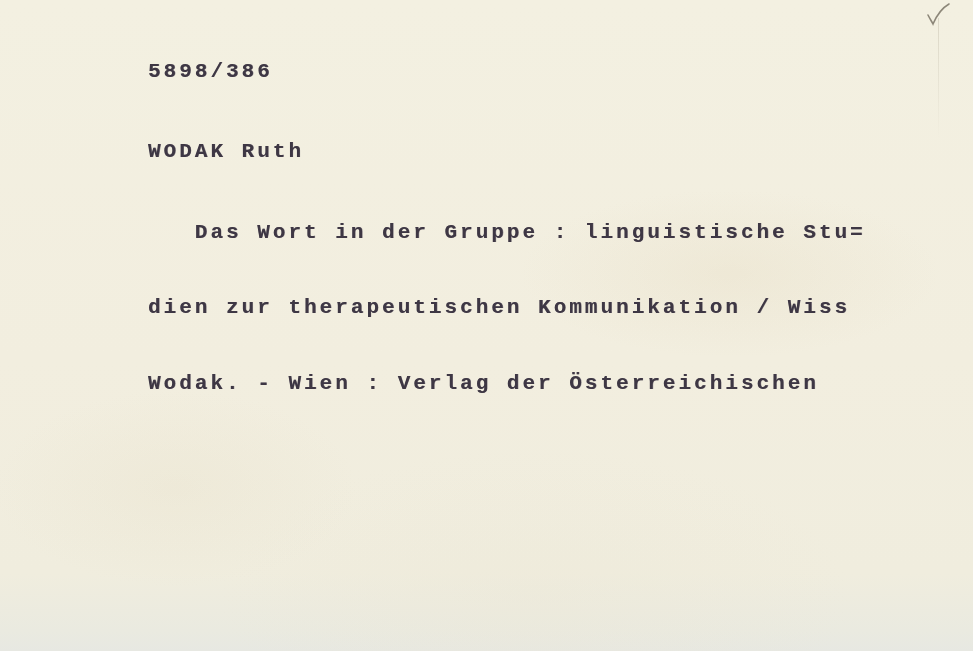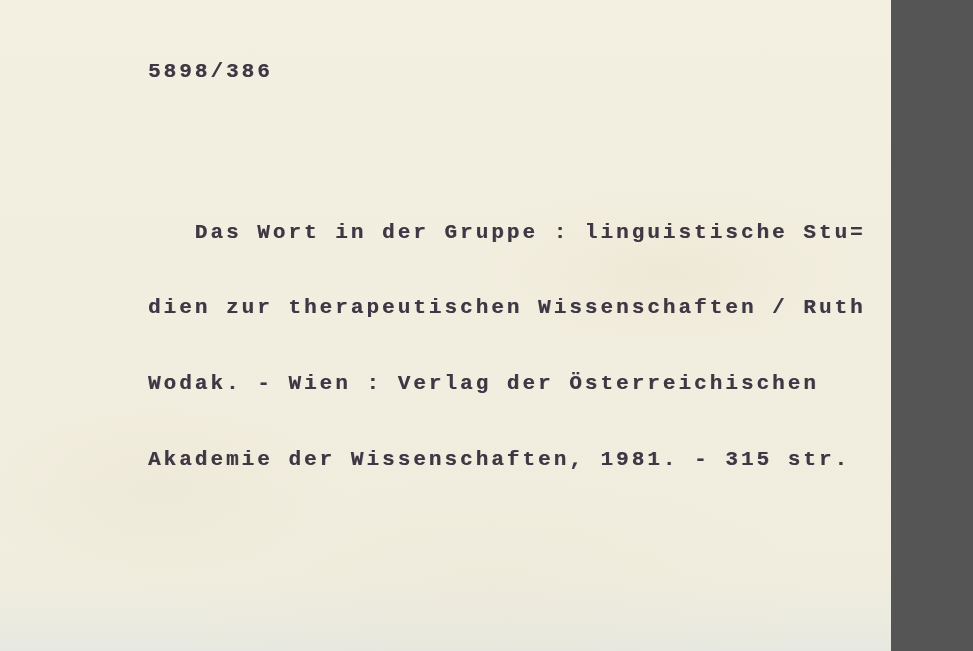--- a/index.html
+++ b/index.html
@@ -2,21 +2,21 @@
 <html><head>
 <meta charset="utf-8">
 <style>
   html, body {
     margin: 0;
     padding: 0;
     background: #555;
   }
   .scan {
     position: relative;
-    width: 891px;
+    width: 973px;
     height: 651px;
     overflow: hidden;
     background:
       radial-gradient(ellipse 300px 120px at 75% 42%, rgba(226,214,186,0.25), rgba(226,214,186,0) 70%),
       radial-gradient(ellipse 260px 140px at 18% 75%, rgba(228,219,194,0.22), rgba(228,219,194,0) 70%),
       radial-gradient(ellipse 420px 200px at 55% 92%, rgba(236,231,214,0.35), rgba(236,231,214,0) 75%),
       linear-gradient(180deg, #f3f0e1 0%, #f2eedf 55%, #f0edde 88%, #eaeae0 97%, #e7e8e2 100%);
     font-family: "Liberation Mono", "DejaVu Sans Mono", monospace;
   }
   
@@ -66,26 +66,26 @@
 </style>
 </head>
 <body>
 
 <div class="scan">
 
   <div class="crease"></div>
 
   <div class="type call-number">5898/386</div>
 
+  <div class="type heading">WODAK Ruth</div>
 
   <div class="type body-block">
     <div>   Das Wort in der Gruppe : linguistische Stu=</div>
-    <div>dien zur therapeutischen Wissenschaften / Ruth</div>
+    <div>dien zur therapeutischen Kommunikation / Wiss</div>
     <div>Wodak. - Wien : Verlag der Österreichischen</div>
-    <div>Akademie der Wissenschaften, 1981. - 315 str.</div>
   </div>
 
   <div class="checkmark">
     <svg width="34" height="30" viewBox="0 0 34 30">
       <path d="M6 13 C 8 17, 10 20, 11 22 C 14 15, 20 6, 27 2" fill="none" stroke="#8d8779" stroke-width="1.6" stroke-linecap="round"></path>
     </svg>
   </div>
 
 </div>
 

